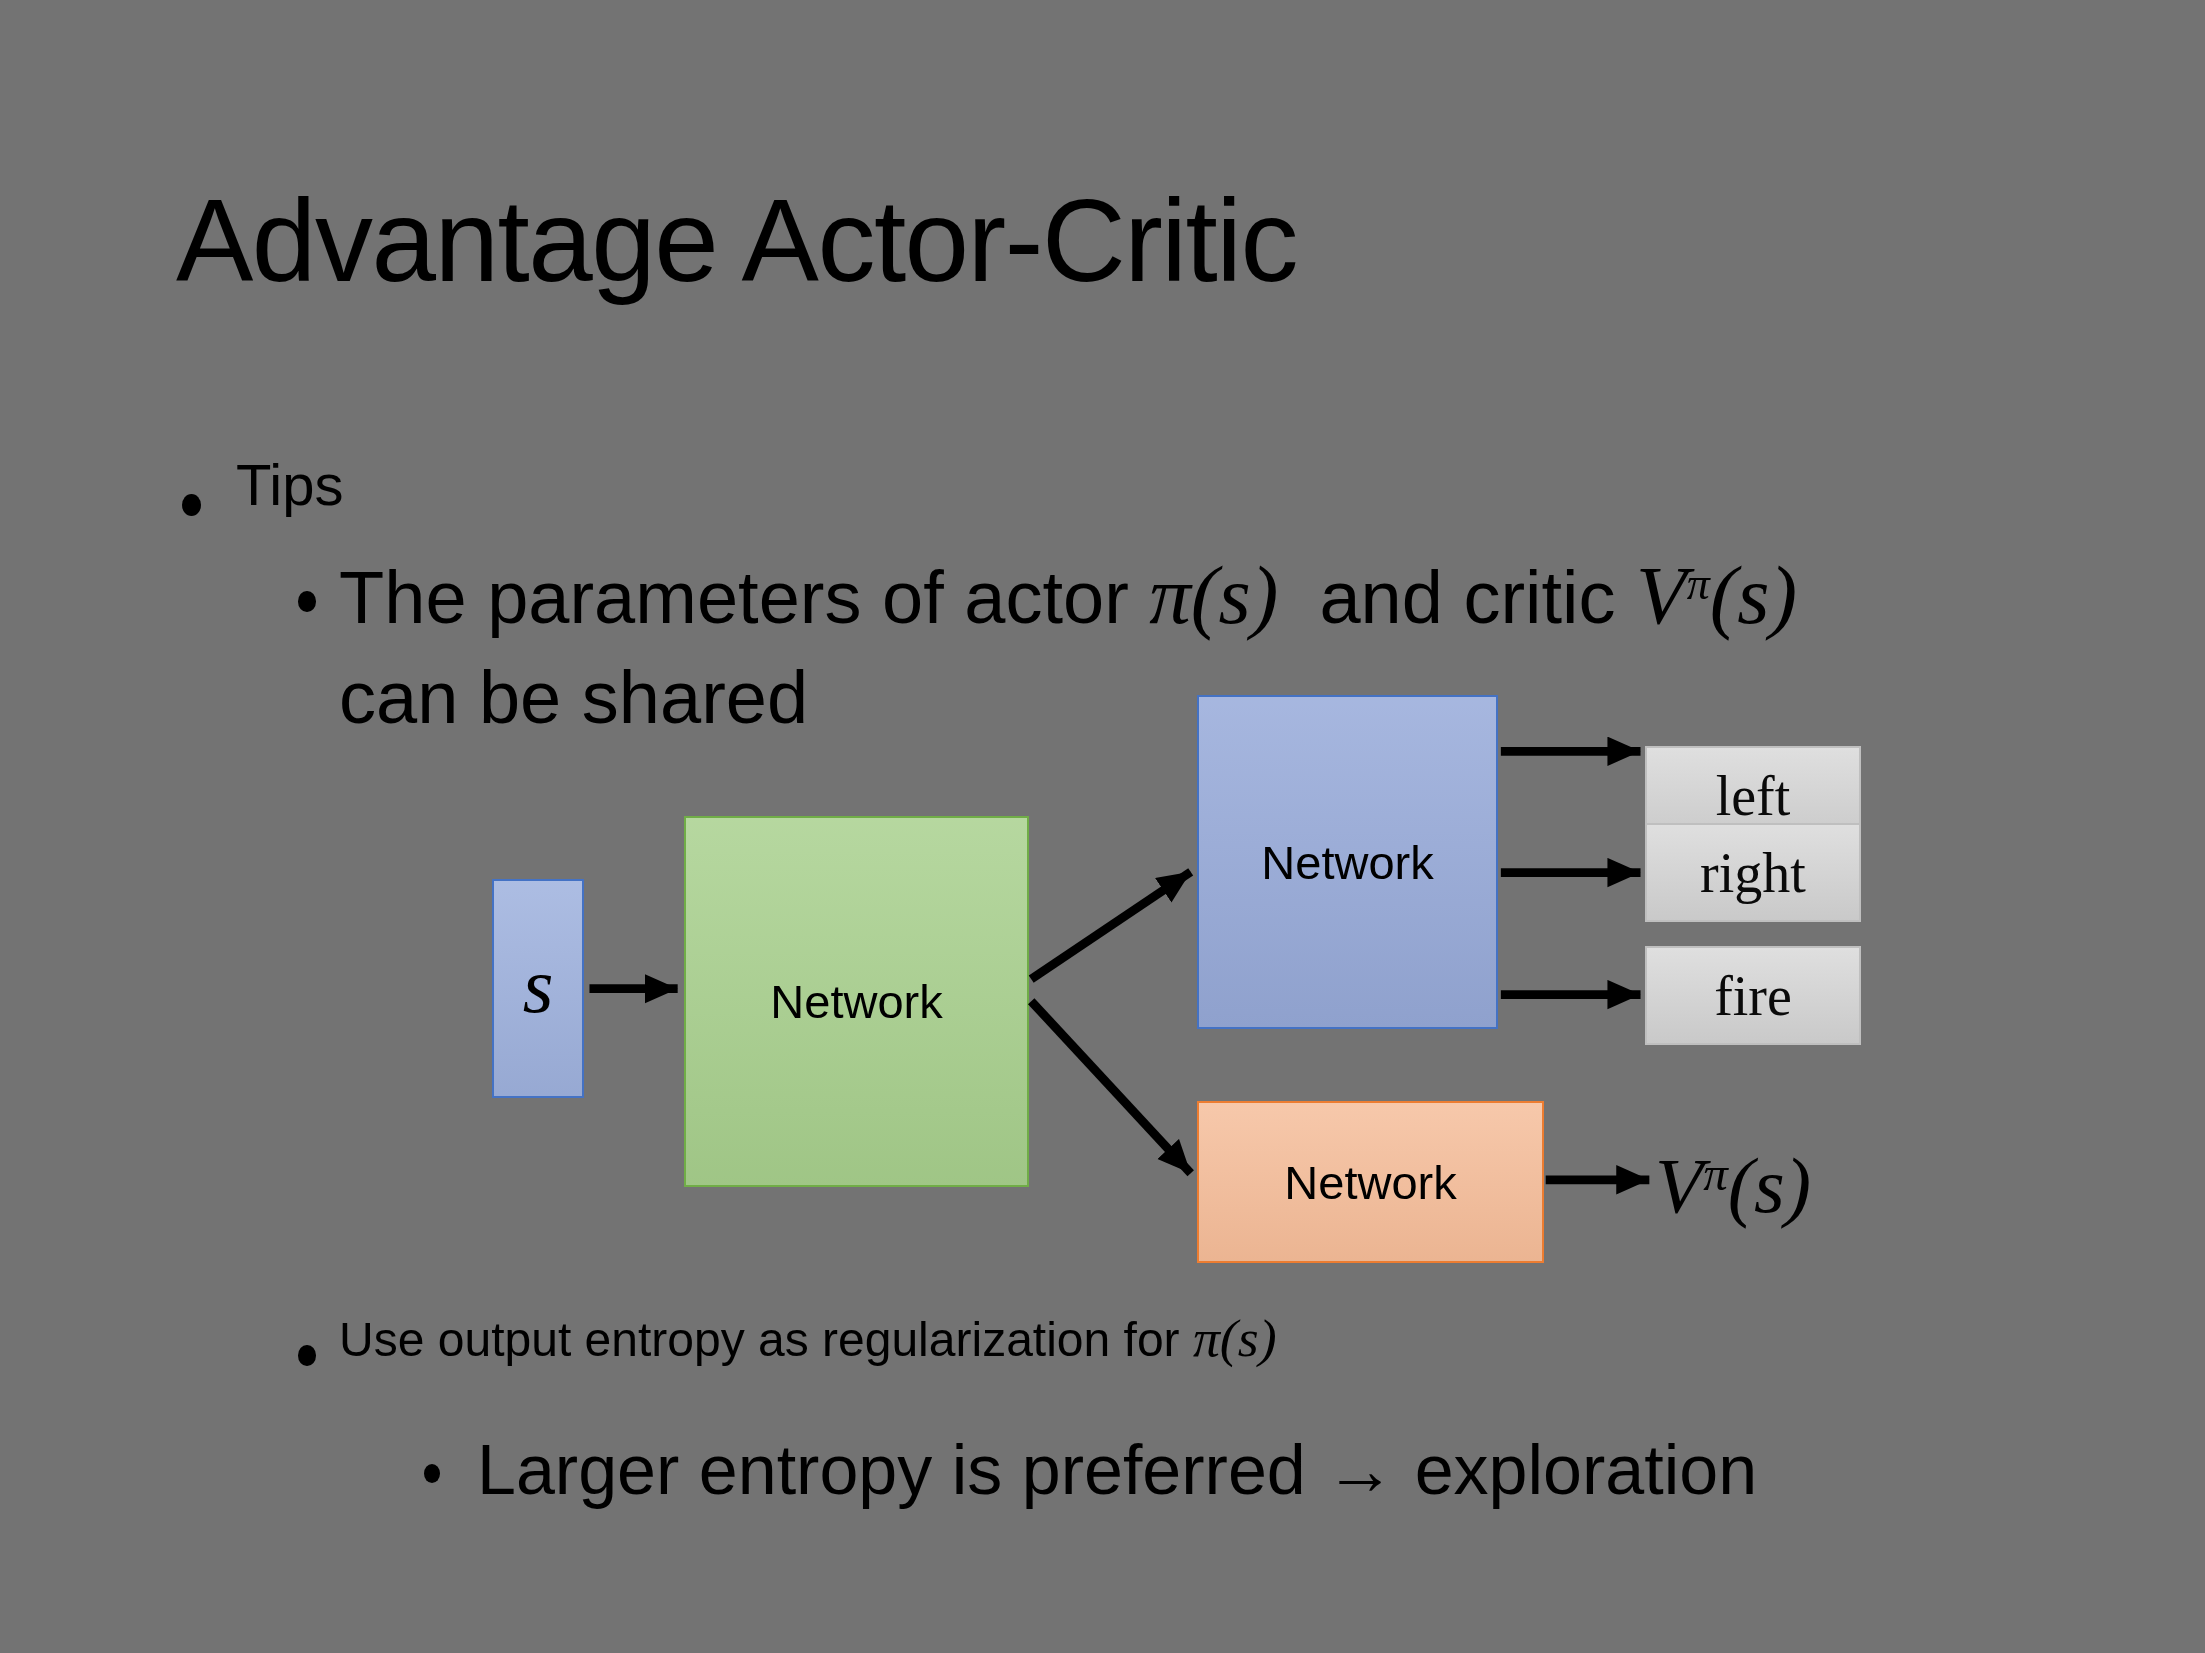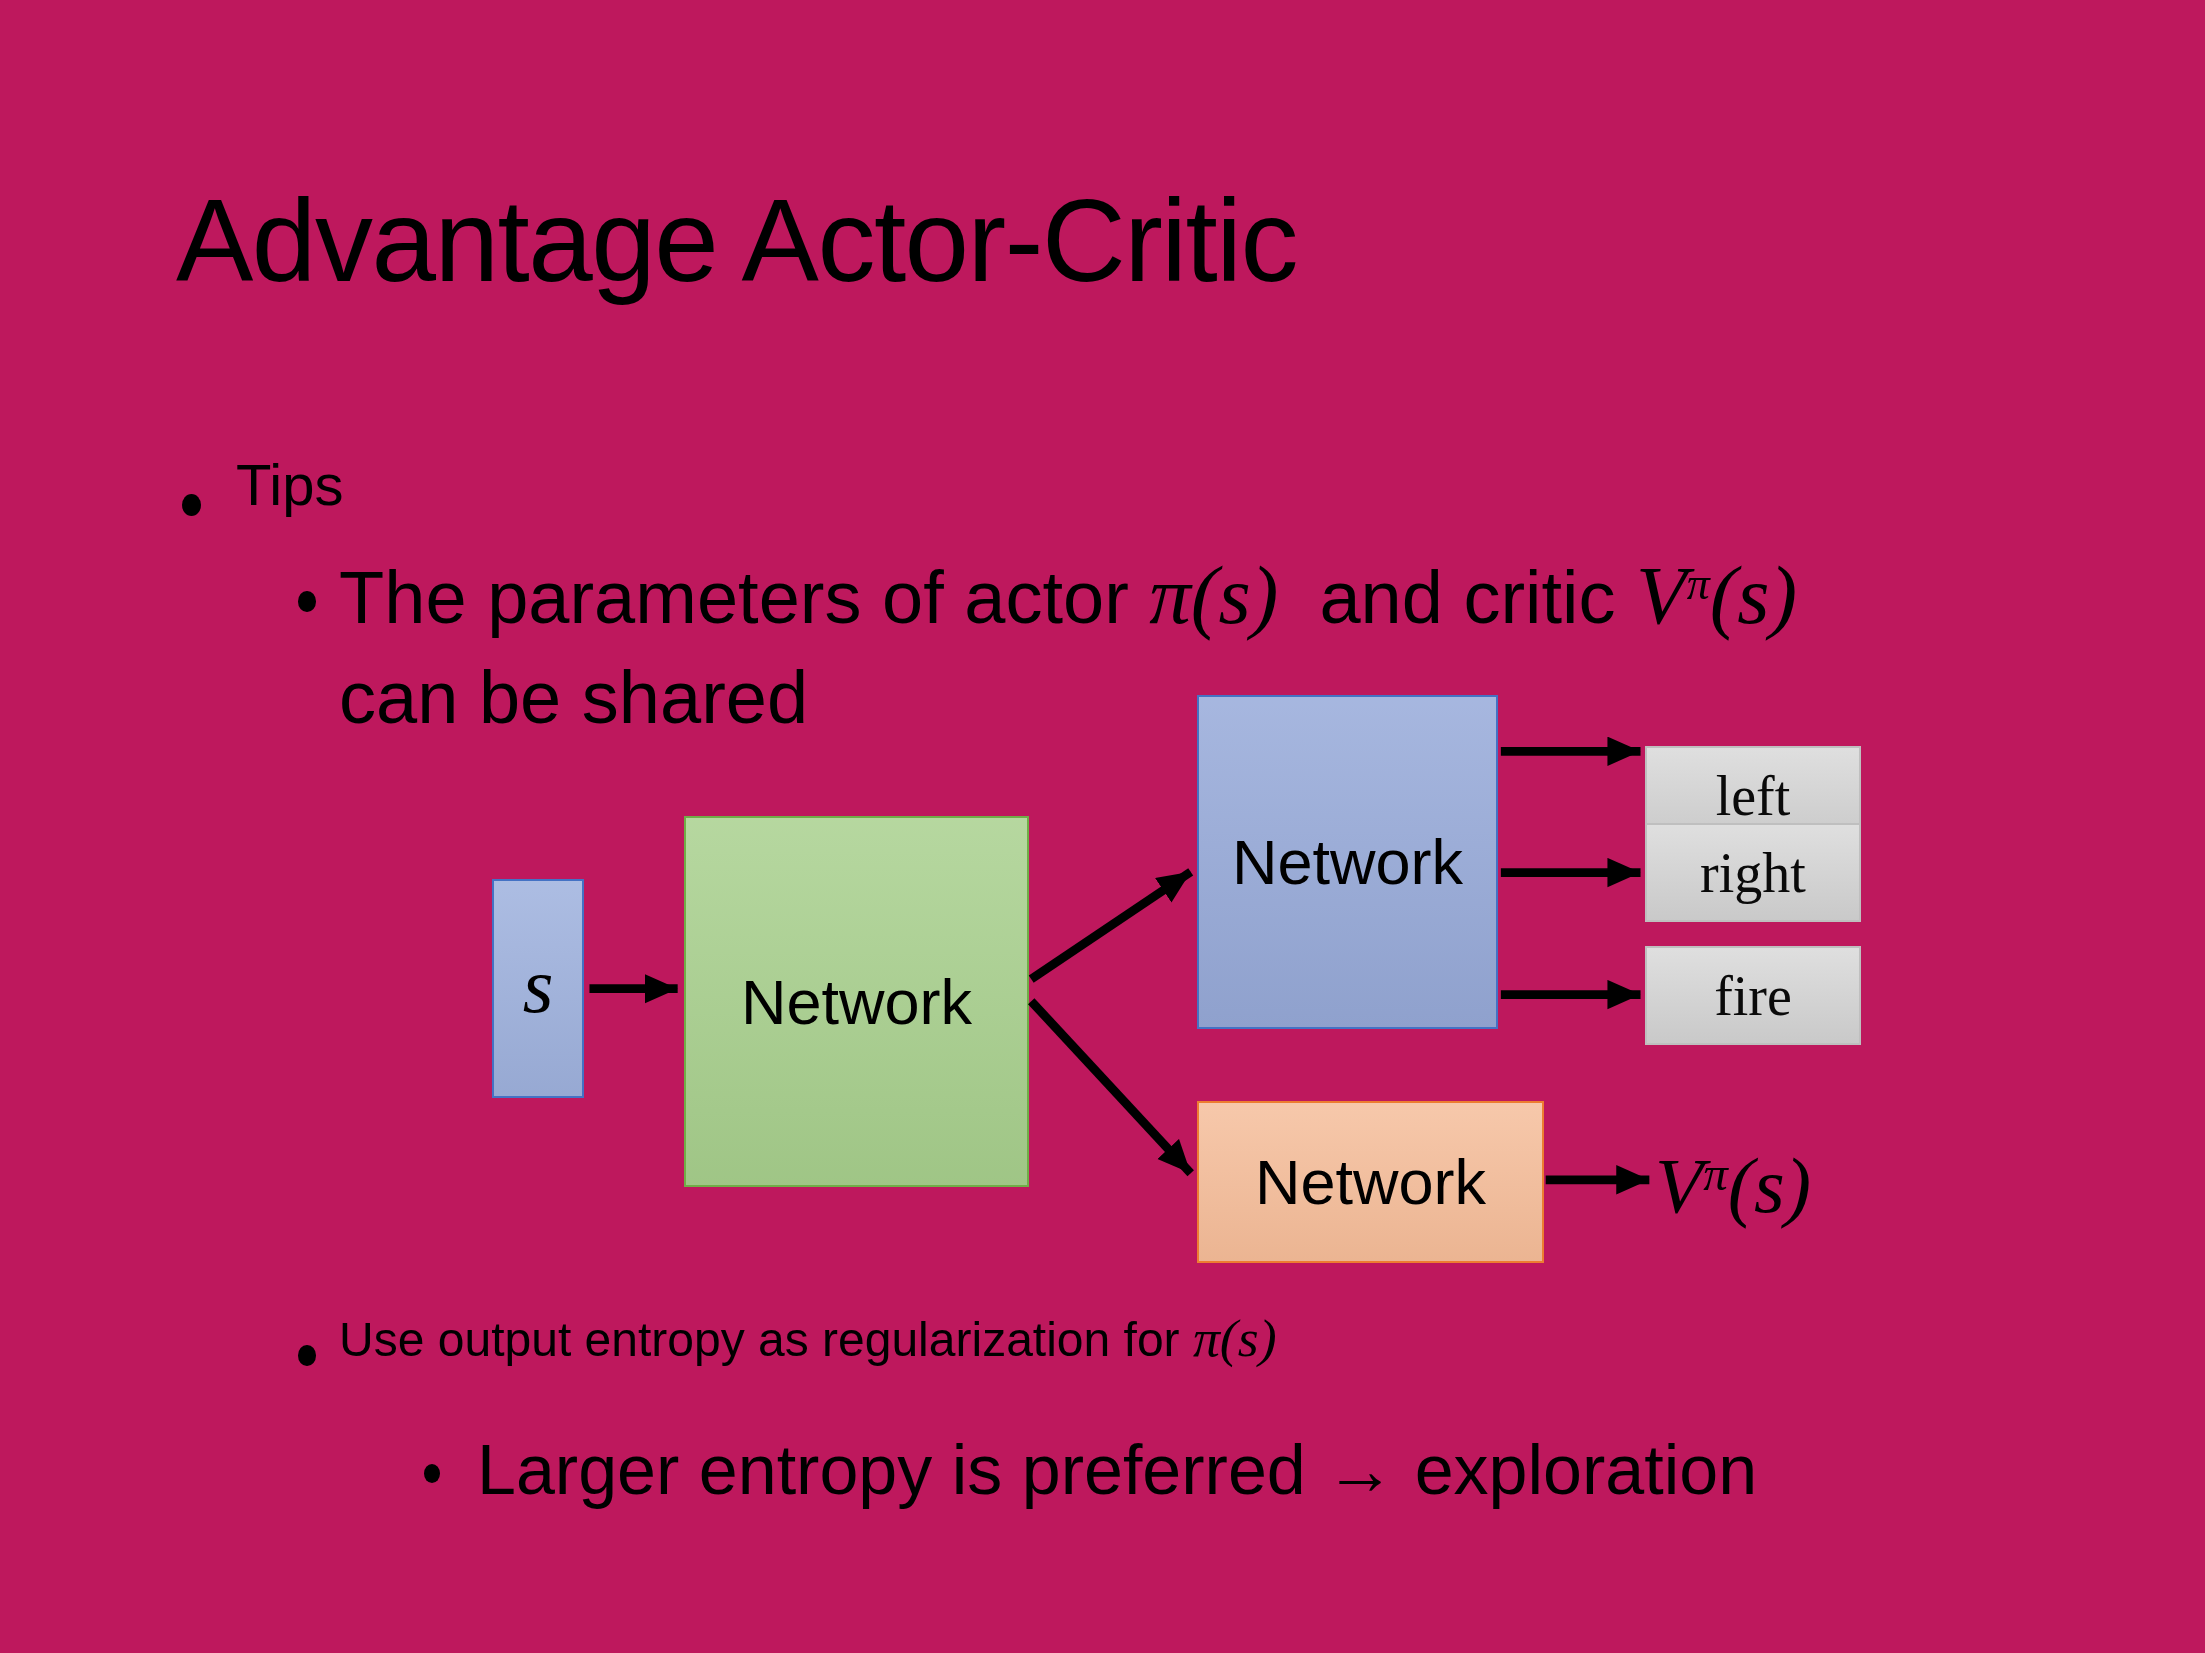--- a/index.html
+++ b/index.html
@@ -1,19 +1,19 @@
 <!DOCTYPE html>
 <html style="--state-fill: #9FB2DE; --state-border: #4472C4; --shared-fill: #A8D08D; --shared-border: #70AD47; --actor-fill: #98ABDA; --actor-border: #4472C4; --critic-fill: #F5BC98; --critic-border: #ED7D31; --action-fill: #D4D4D4; --action-border: #BFBFBF; --arrow: #000000;font-size:11.8px"><head>
 <meta charset="utf-8">
 <style>
   html,body{margin:0;padding:0;background:#ffffff;}
   #slide{
     position:relative;
     width:2205px;height:1654px;
-    background:#be185d;
+    background:#737373;
     overflow:hidden;
     font-family:"Liberation Sans",sans-serif;
     color:#000;
   }
   
   .title{
     position:absolute;left:176px;top:178px;
     font-size:116px;line-height:1.1;letter-spacing:-1.5px;
     white-space:nowrap;color:#000;
   }
@@ -38,21 +38,21 @@
   }
   .supsym{
     font-size:.62em;position:relative;top:-.52em;
     font-family:"Liberation Serif",serif;font-style:italic;
   }
   
   .box{
     position:absolute;display:flex;align-items:center;justify-content:center;
     box-sizing:border-box;
   }
-  .net-label{font-size:63px;color:#000;}
+  .net-label{font-size:47px;color:#000;}
   .box-state{
     left:492px;top:879px;width:92px;height:219px;
     background:linear-gradient(180deg, rgba(255,255,255,.14), rgba(0,0,0,.05)), var(--state-fill);
     border:2.2px solid var(--state-border);
   }
   .state-label{
     font-family:"Liberation Serif",serif;font-style:italic;
     font-size:79px;margin-top:-5.9px;
   }
   .box-shared{

